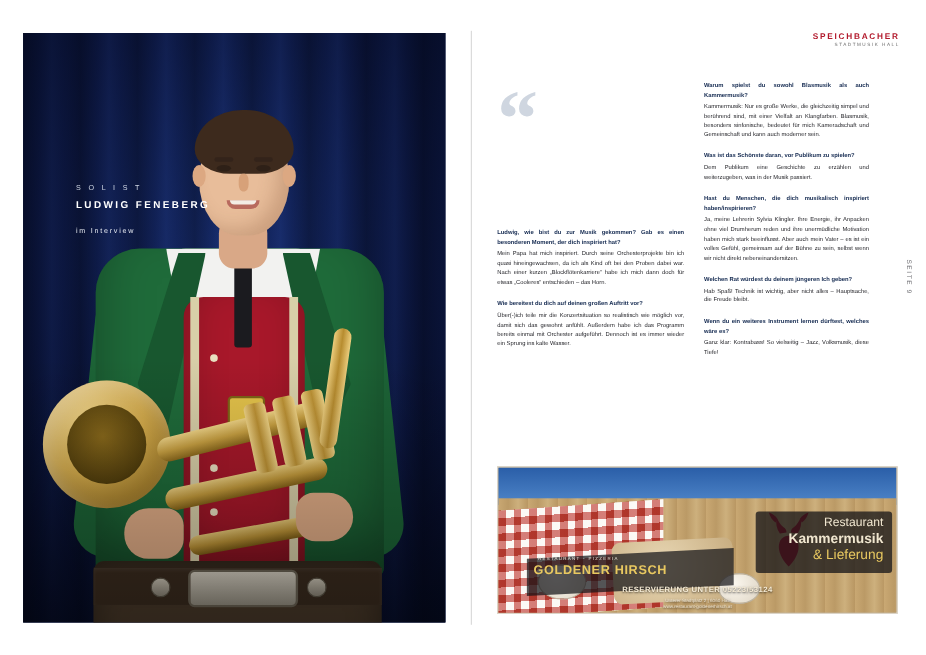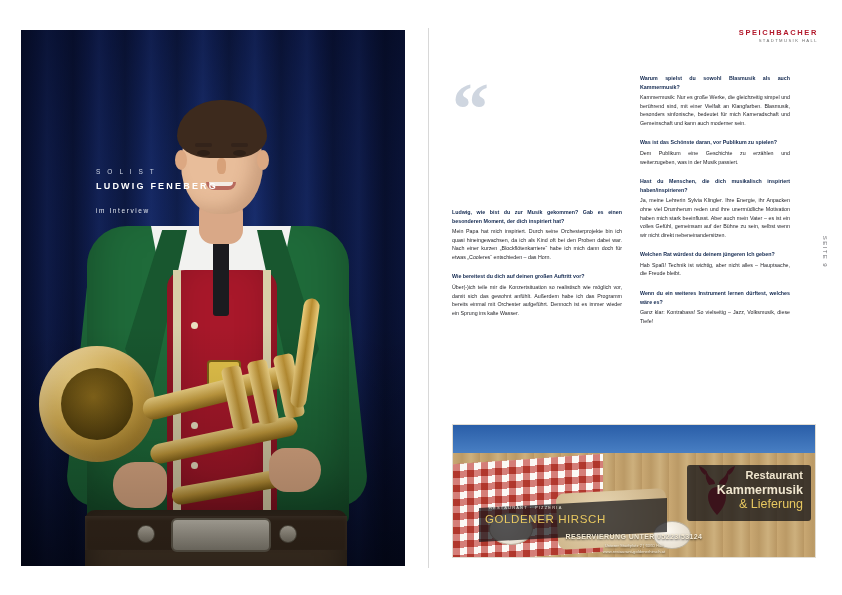--- a/index.html
+++ b/index.html
@@ -251,21 +251,20 @@
     pointer-events:none;
   }
 
   
   .cap {
     position: absolute;
     left: 48px;
     top: 138px;
     color: #ffffff;
     z-index: 5;
-    margin-left: 27px;
   }
   .cap-role {
     font-size: 6.5px;
     letter-spacing: 2.6px;
     color: #cfd6e4;
     margin-bottom: 6px;
   }
   .cap-name {
     font-size: 9px;
     font-weight: bold;
@@ -406,36 +405,36 @@
     width: 188px; height: 34px;
     background: rgba(20,20,24,0.72);
     transform: skewY(-3deg);
   }
   .ad-sign-small {
     position:absolute; left: 36px; top: 80px;
     font-size: 4px; letter-spacing: 1.2px; color:#e6e2d8;
   }
   .ad-sign-big {
     position:absolute; left: 32px; top: 88px;
-    font-size: 11.5px; font-weight: normal; letter-spacing: 0.6px;
+    font-size: 11.5px; font-weight: bold; letter-spacing: 0.6px;
     color: #e8c860;
   }
 
   .ad-deer {
     position:absolute; left: 232px; top: 40px; width: 64px; height: 60px;
   }
   .ad-right-panel {
     position:absolute; right: 4px; top: 40px;
     width: 124px; height: 56px;
     background: rgba(18,18,22,0.74);
     border-radius: 3px;
   }
   .ad-right-l1 {
     position:absolute; right: 12px; top: 44px;
-    font-size: 11px; font-weight:bold; color:#f0e6cf; text-align:right; width:104px;
+    font-size: 11px; font-weight:normal; color:#f0e6cf; text-align:right; width:104px;
   }
   .ad-right-l2 {
     position:absolute; right: 12px; top: 58px;
     font-size: 12.5px; font-weight:bold; color:#f0e6cf; text-align:right; width:104px;
   }
   .ad-right-l3 {
     position:absolute; right: 12px; top: 72px;
     font-size: 12.5px; font-weight:normal; color:#e8c860; text-align:right; width:104px;
   }
   .ad-res {

